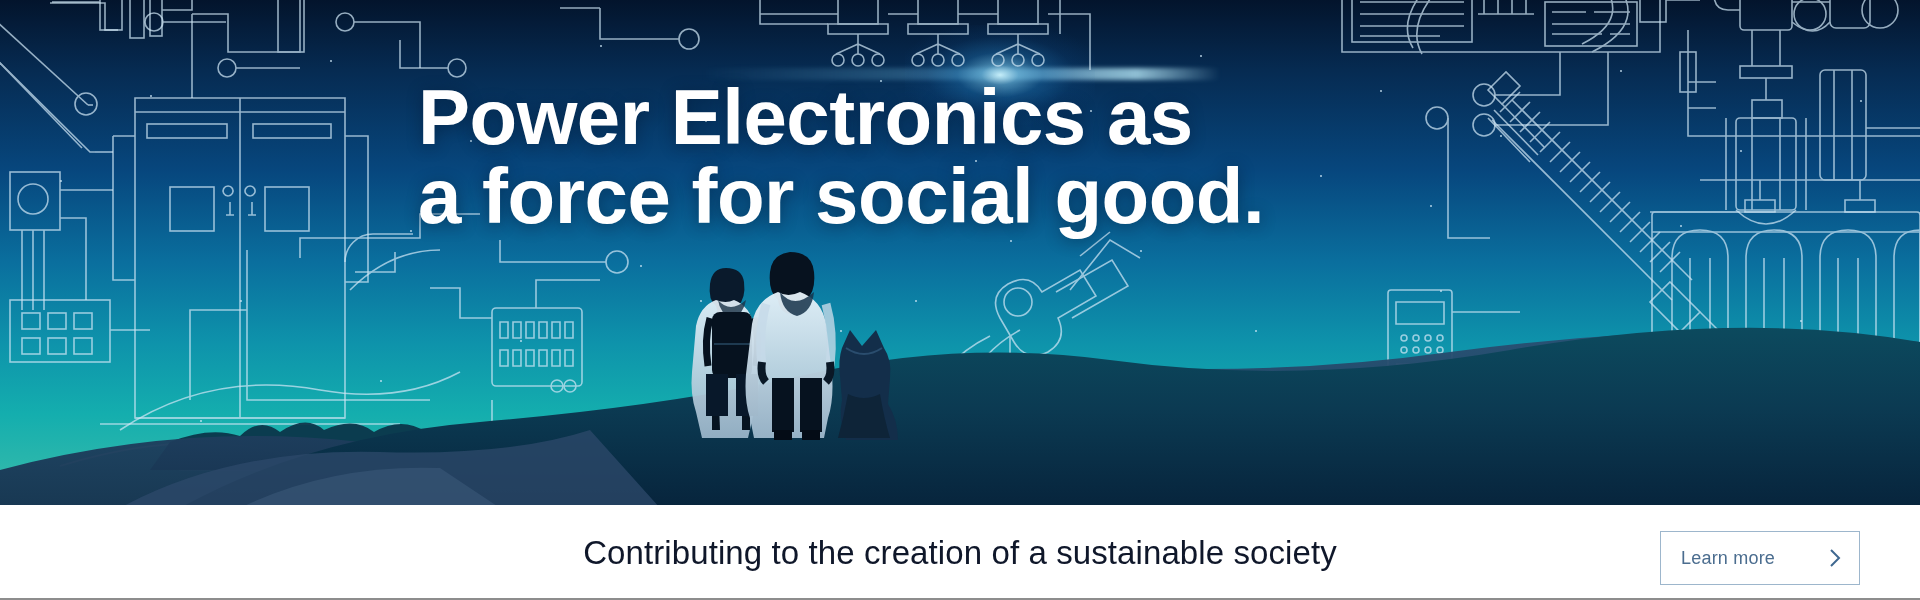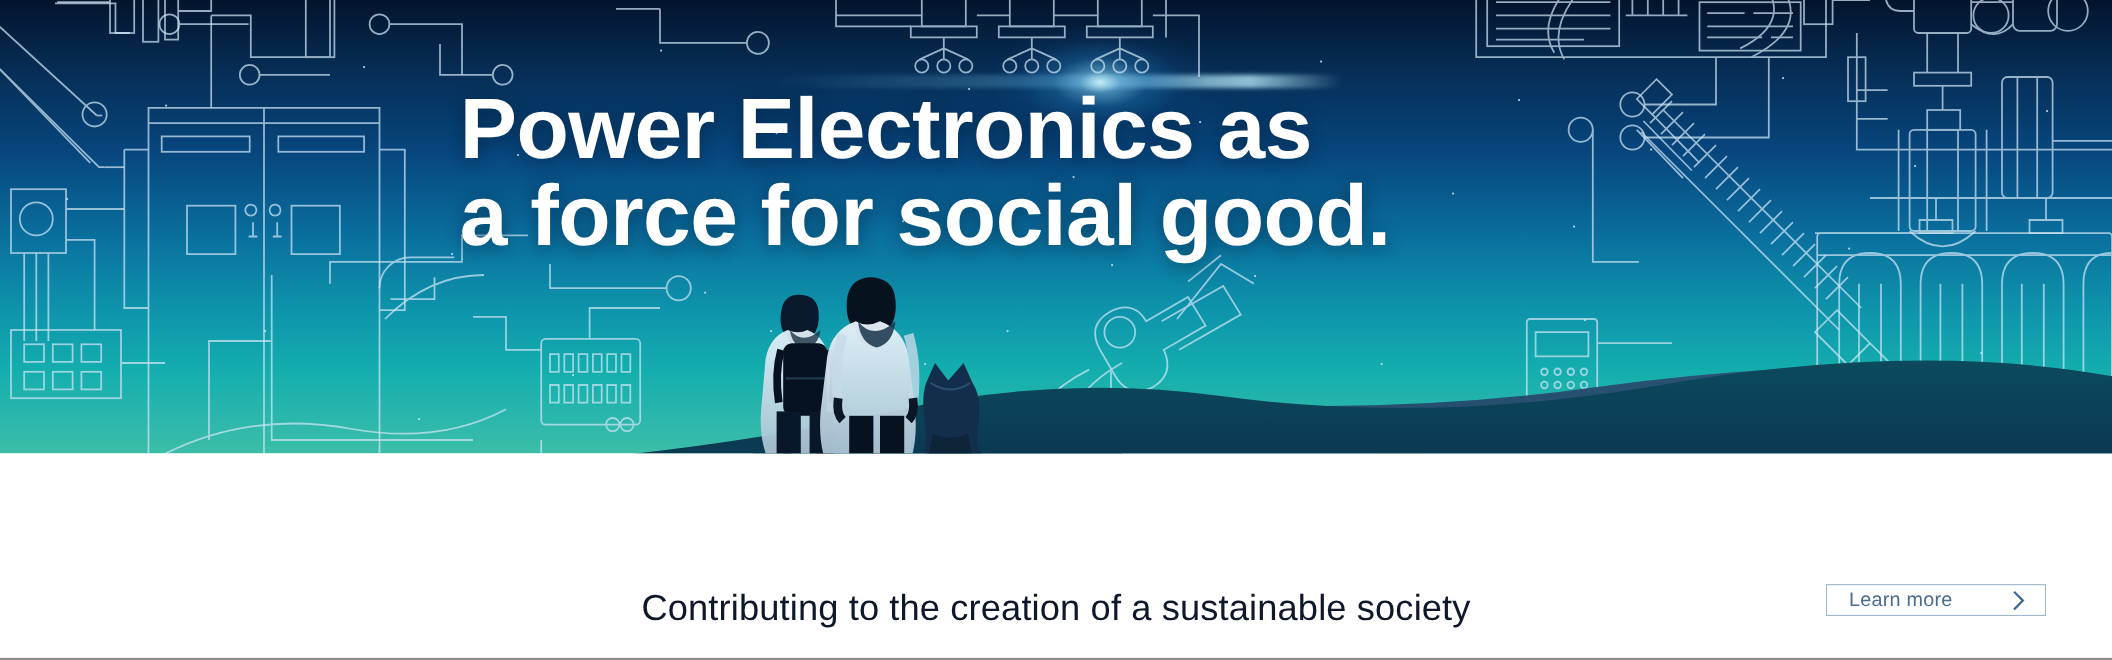--- a/index.html
+++ b/index.html
@@ -13,21 +13,21 @@
 
   .banner {
     position:relative;
     width:1920px; height:600px;
     overflow:hidden;
   }
 
   
   .hero {
     position:absolute; left:0; top:0;
-    width:1920px; height:412px;
+    width:1920px; height:505px;
     overflow:hidden;
     background:linear-gradient(to bottom,
         #03142c 0%,
         #062b52 14%,
         #07477e 34%,
         #0a6f9e 52%,
         #0e93ab 68%,
         #14aeae 82%,
         #2fb8ab 94%,
         #3cbda8 100%);
@@ -102,21 +102,21 @@
     transform:translate(-50%,-50%);
     color:#0f172a;
     font-size:33px;
     font-weight:400;
     letter-spacing:.1px;
     white-space:nowrap;
     font-family:"Liberation Sans", sans-serif;
   }
   .learn-more {
     position:absolute; left:1660px; top:531px;
-    width:200px; height:29px;
+    width:200px; height:54px;
     border:1px solid #9db6cc;
     background:transparent;
     display:flex; align-items:center; justify-content:space-between;
     padding:0 17px 0 20px;
     cursor:pointer;
   }
   .learn-more-label {
     color:#4b6d8f;
     font-size:18px;
     font-weight:400;

